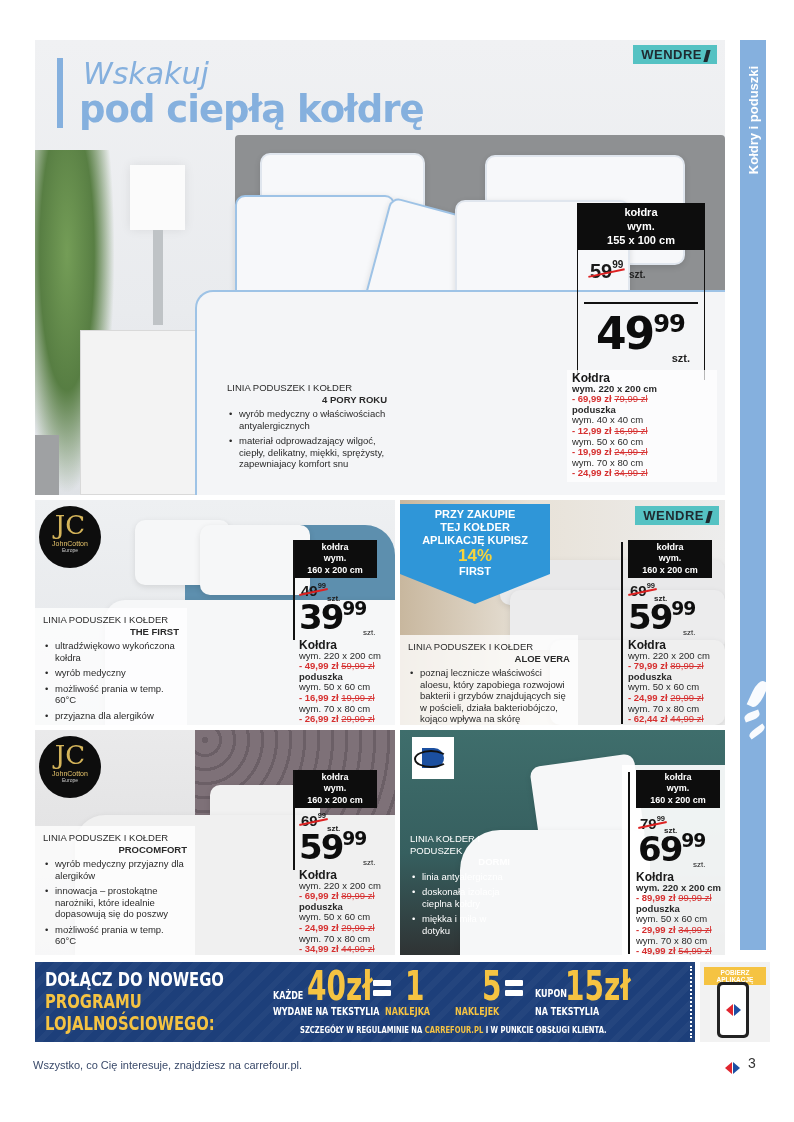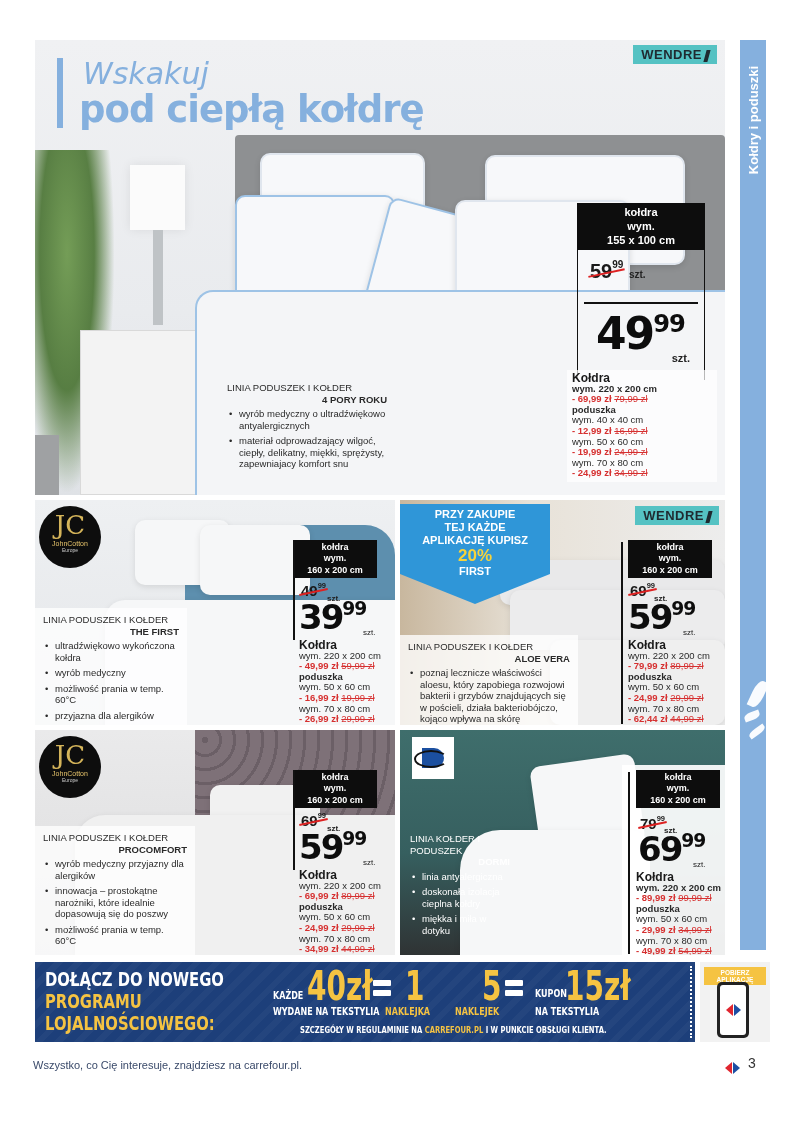--- a/index.html
+++ b/index.html
@@ -128,21 +128,21 @@
   <div class="title-bar"></div>
   <div class="title-1">Wskakuj</div>
   <div class="title-2">pod ciepłą kołdrę</div>
 
   <div class="brand-wendre" style="right:8px;top:5px;"><span>WENDRE</span></div>
 
   <div class="desc" style="left:192px;top:342px;width:160px;">
     <div class="line-name">LINIA PODUSZEK I KOŁDER</div>
     <div class="prod-name">4 PORY ROKU</div>
     <ul>
-      <li>wyrób medyczny o ultradźwiękowo antyalergicznych</li>
+      <li>wyrób medyczny o właściwościach antyalergicznych</li>
       <li>materiał odprowadzający wilgoć, ciepły, delikatny, miękki, sprężysty, zapewniajacy komfort snu</li>
     </ul>
   </div>
 
   <div class="pricebox" style="left:542px;top:163px;width:128px;">
     <div class="pb-head" style="font-size:11px;padding:3px 0;">
       <div>kołdra</div>
       <div>wym.</div>
       <div>155 x 100 cm</div>
     </div>
@@ -216,23 +216,23 @@
     <div><span class="promo">- 26,99 zł</span> <span class="was">29,99 zł</span></div>
   </div>
 </div>
 
 <div class="panel" id="p-aloe">
   <div class="bedsheet" style="left:100px;top:60px;width:225px;height:45px;background:#e9e9ea;"></div>
   <div class="bedsheet" style="left:110px;top:90px;width:215px;height:60px;background:#ececed;"></div>
   <div class="bedsheet" style="left:150px;top:140px;width:175px;height:85px;background:#efefef;"></div>
   <div class="aloe-promo">
     <div>PRZY ZAKUPIE</div>
-    <div>TEJ KAŻDE</div>
+    <div>TEJ KOŁDER</div>
     <div>APLIKACJĘ KUPISZ</div>
-    <div class="pct">20%</div>
+    <div class="pct">14%</div>
     <div>FIRST</div>
   </div>
   <div class="brand-wendre" style="right:6px;top:6px;"><span>WENDRE</span></div>
   <div class="desc on-light" style="left:0;top:135px;width:178px;">
     <div class="line-name">LINIA PODUSZEK I KOŁDER</div>
     <div class="prod-name">ALOE VERA</div>
     <ul>
       <li>poznaj lecznicze właściwości aloesu, który zapobiega rozwojowi bakterii i grzybów znajdujących się w pościeli, działa bakteriobójczo, kojąco wpływa na skórę</li>
     </ul>
   </div>

